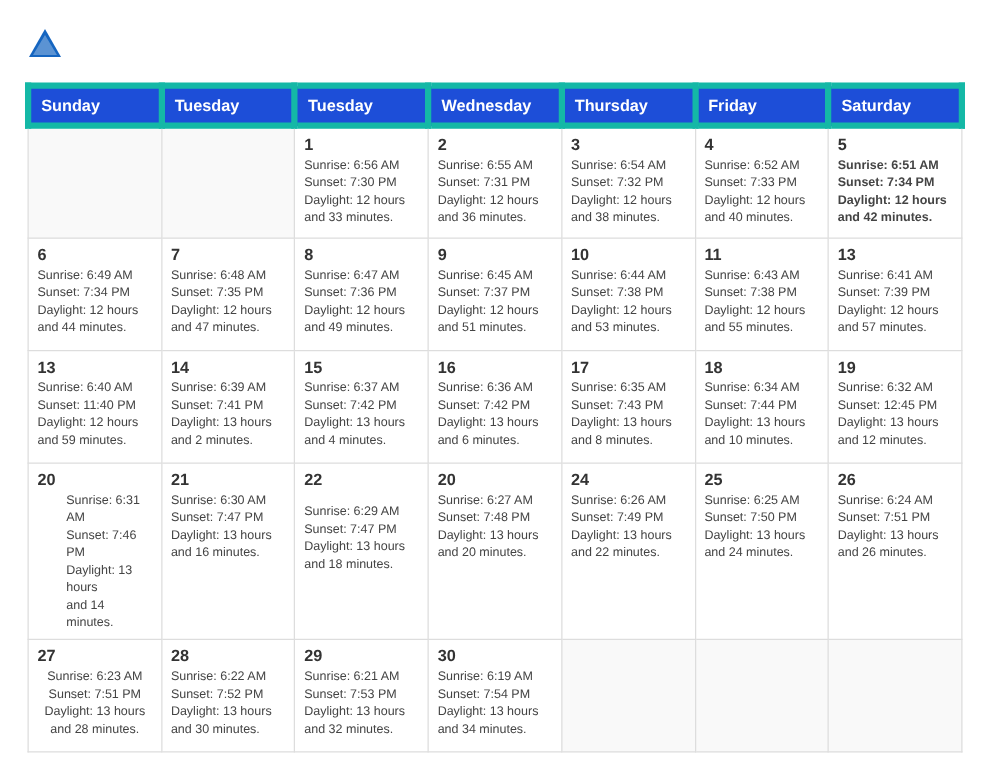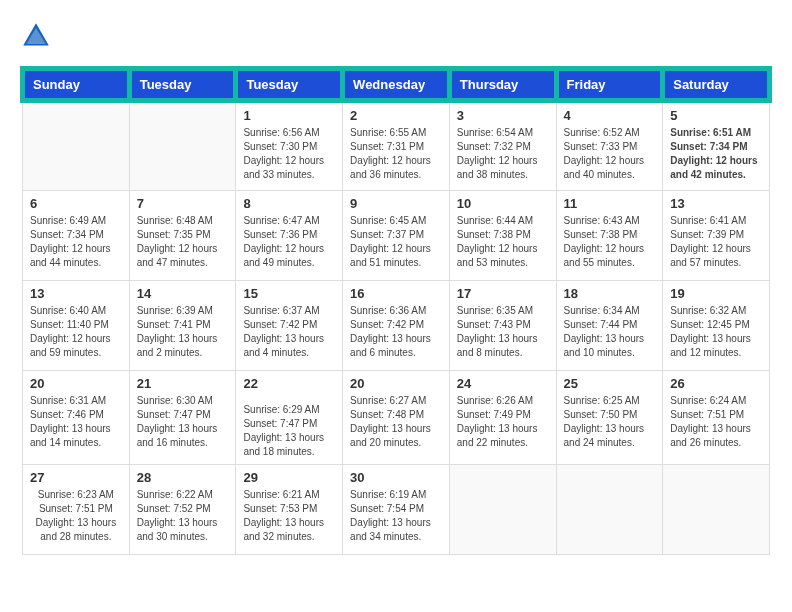--- a/index.html
+++ b/index.html
@@ -263,21 +263,21 @@
             <div class="day-num">19</div>
             <div class="day-info" style="white-space: pre-line;">Sunrise: 6:32 AM
 Sunset: 12:45 PM
 Daylight: 13 hours
 and 12 minutes.</div>
           </td>
         </tr>
         <tr>
           <td>
             <div class="day-num">20</div>
-            <div class="day-info" style="white-space: pre-line;">Sunrise: 6:31 AM
+            <div class="day-info" style="white-space: pre-line; margin-left: 23px;">Sunrise: 6:31 AM
 Sunset: 7:46 PM
 Daylight: 13 hours
 and 14 minutes.</div>
           </td>
           <td>
             <div class="day-num">21</div>
             <div class="day-info" style="white-space: pre-line;">Sunrise: 6:30 AM
 Sunset: 7:47 PM
 Daylight: 13 hours
 and 16 minutes.</div>

